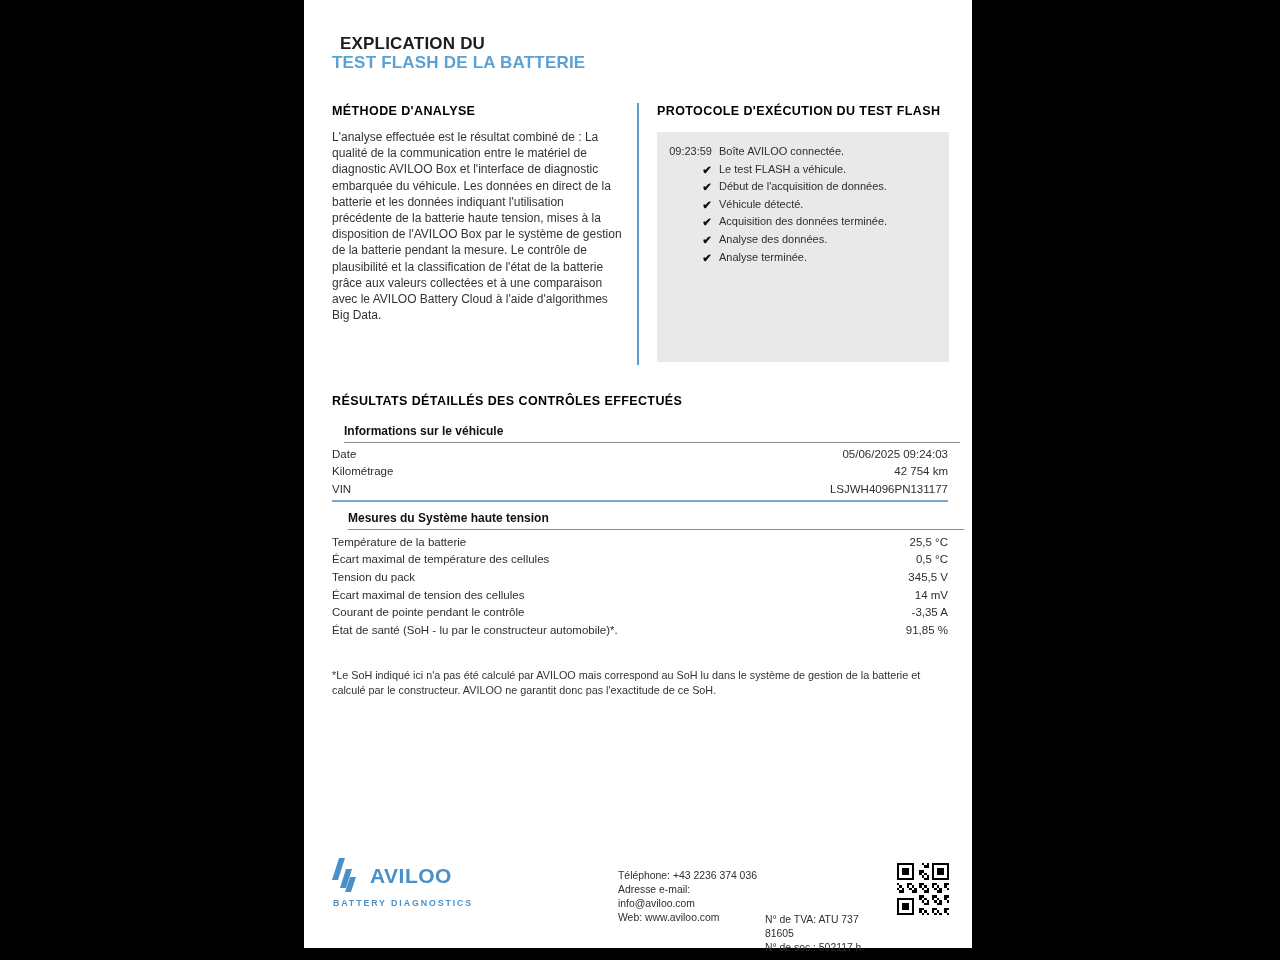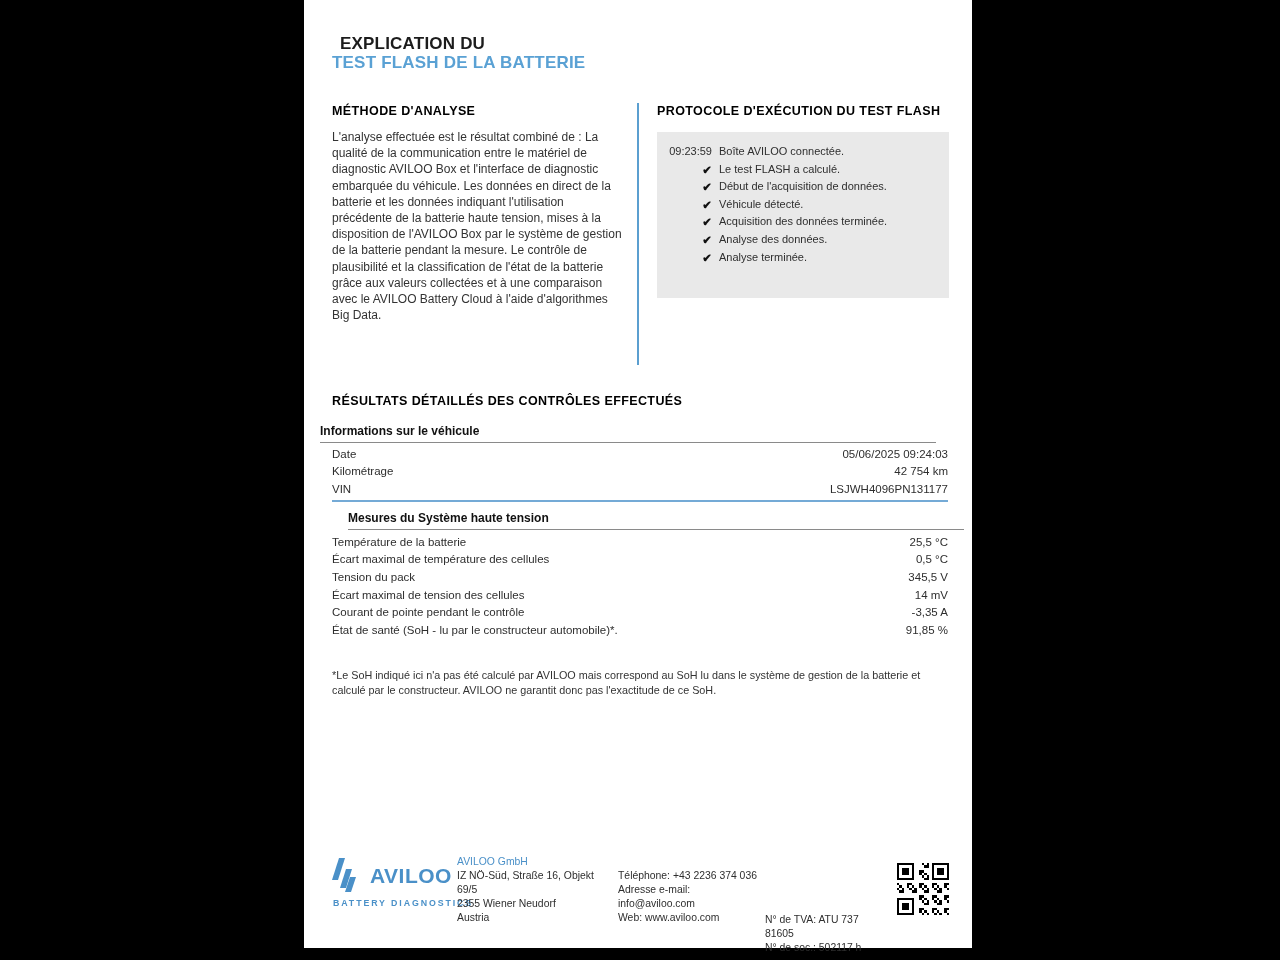--- a/index.html
+++ b/index.html
@@ -22,31 +22,31 @@
 
   
   .method-head{left:28px;top:104px;}
   .method-body{left:28px;top:129px;width:293px;font-size:12px;line-height:16.2px;color:#333;}
 
   
   .vdivider{left:333px;top:103px;width:2px;height:262px;background:#5b9fd0;}
 
   
   .protocol-head{left:353px;top:104px;}
-  .protocol-box{left:353px;top:132px;width:292px;height:166px;background:#e9e9e9;padding-top:13px;box-sizing:border-box;}
+  .protocol-box{left:353px;top:132px;width:292px;height:230px;background:#e9e9e9;padding-top:13px;box-sizing:border-box;}
   .prow{display:flex;align-items:flex-start;height:17.6px;font-size:11px;color:#2e2e2e;}
   .plead{width:55px;text-align:right;flex:0 0 55px;}
   .plead .check{font-weight:700;font-size:11.5px;color:#111;}
   .ptext{margin-left:7px;}
 
   
   .results-head{left:28px;top:394px;}
   .subhead{font-size:12px;font-weight:700;color:#111;}
   .rule{border-bottom:1px solid #8a8a8a;}
-  .vehicle-head{left:16px;top:424px;width:616px;padding-bottom:4px;}
+  .vehicle-head{left:40px;top:424px;width:616px;padding-bottom:4px;}
   .vehicle-rows{left:28px;top:445px;width:616px;}
   .trow{display:flex;justify-content:space-between;height:17.6px;font-size:11.5px;color:#2e2e2e;align-items:center;}
   .bluesep{left:28px;top:500px;width:616px;height:2px;background:#74aad6;}
   .measures-head{left:44px;top:511px;width:616px;padding-bottom:4px;}
   .measures-rows{left:28px;top:533px;width:616px;}
 
   .footnote{left:28px;top:668px;width:622px;font-size:10.8px;line-height:14.5px;color:#333;}
 
   
   .logo-icon{left:28px;top:858px;}
@@ -74,21 +74,21 @@
   <div class="abs vdivider"></div>
 
   <div class="abs bluehead protocol-head">PROTOCOLE D'EXÉCUTION DU TEST FLASH</div>
   <div class="abs protocol-box">
     <div class="prow">
       <span class="plead"><span>09:23:59</span><span class="check"></span></span>
       <span class="ptext">Boîte AVILOO connectée.</span>
     </div>
     <div class="prow">
       <span class="plead"><span></span><span class="check">✔</span></span>
-      <span class="ptext">Le test FLASH a calculé.</span>
+      <span class="ptext">Le test FLASH a véhicule.</span>
     </div>
     <div class="prow">
       <span class="plead"><span></span><span class="check">✔</span></span>
       <span class="ptext">Début de l'acquisition de données.</span>
     </div>
     <div class="prow">
       <span class="plead"><span></span><span class="check">✔</span></span>
       <span class="ptext">Véhicule détecté.</span>
     </div>
     <div class="prow">
@@ -160,26 +160,20 @@
       <g fill="#4a90c8">
         <polygon points="0,22 6,22 13,0 7,0"></polygon>
         <polygon points="8,30 14,30 20,11 14,11"></polygon>
         <polygon points="13,34 19,34 24,19 18,19"></polygon>
       </g>
     </svg>
   </div>
   <div class="abs logo-word">AVILOO</div>
   <div class="abs logo-tag">BATTERY DIAGNOSTICS</div>
 
-  <div class="abs fcol company-col">
-    <div class="company-name">AVILOO GmbH</div>
-    <div>IZ NÖ-Süd, Straße 16, Objekt 69/5</div>
-    <div>2355 Wiener Neudorf</div>
-    <div>Austria</div>
-  </div>
 
   <div class="abs fcol contact-col">
     <div>Téléphone: +43 2236 374 036</div>
     <div>Adresse e-mail:</div>
     <div>info@aviloo.com</div>
     <div>Web: www.aviloo.com</div>
   </div>
 
   <div class="abs fcol legal-col">
     <div>N° de TVA: ATU 737 81605</div>

